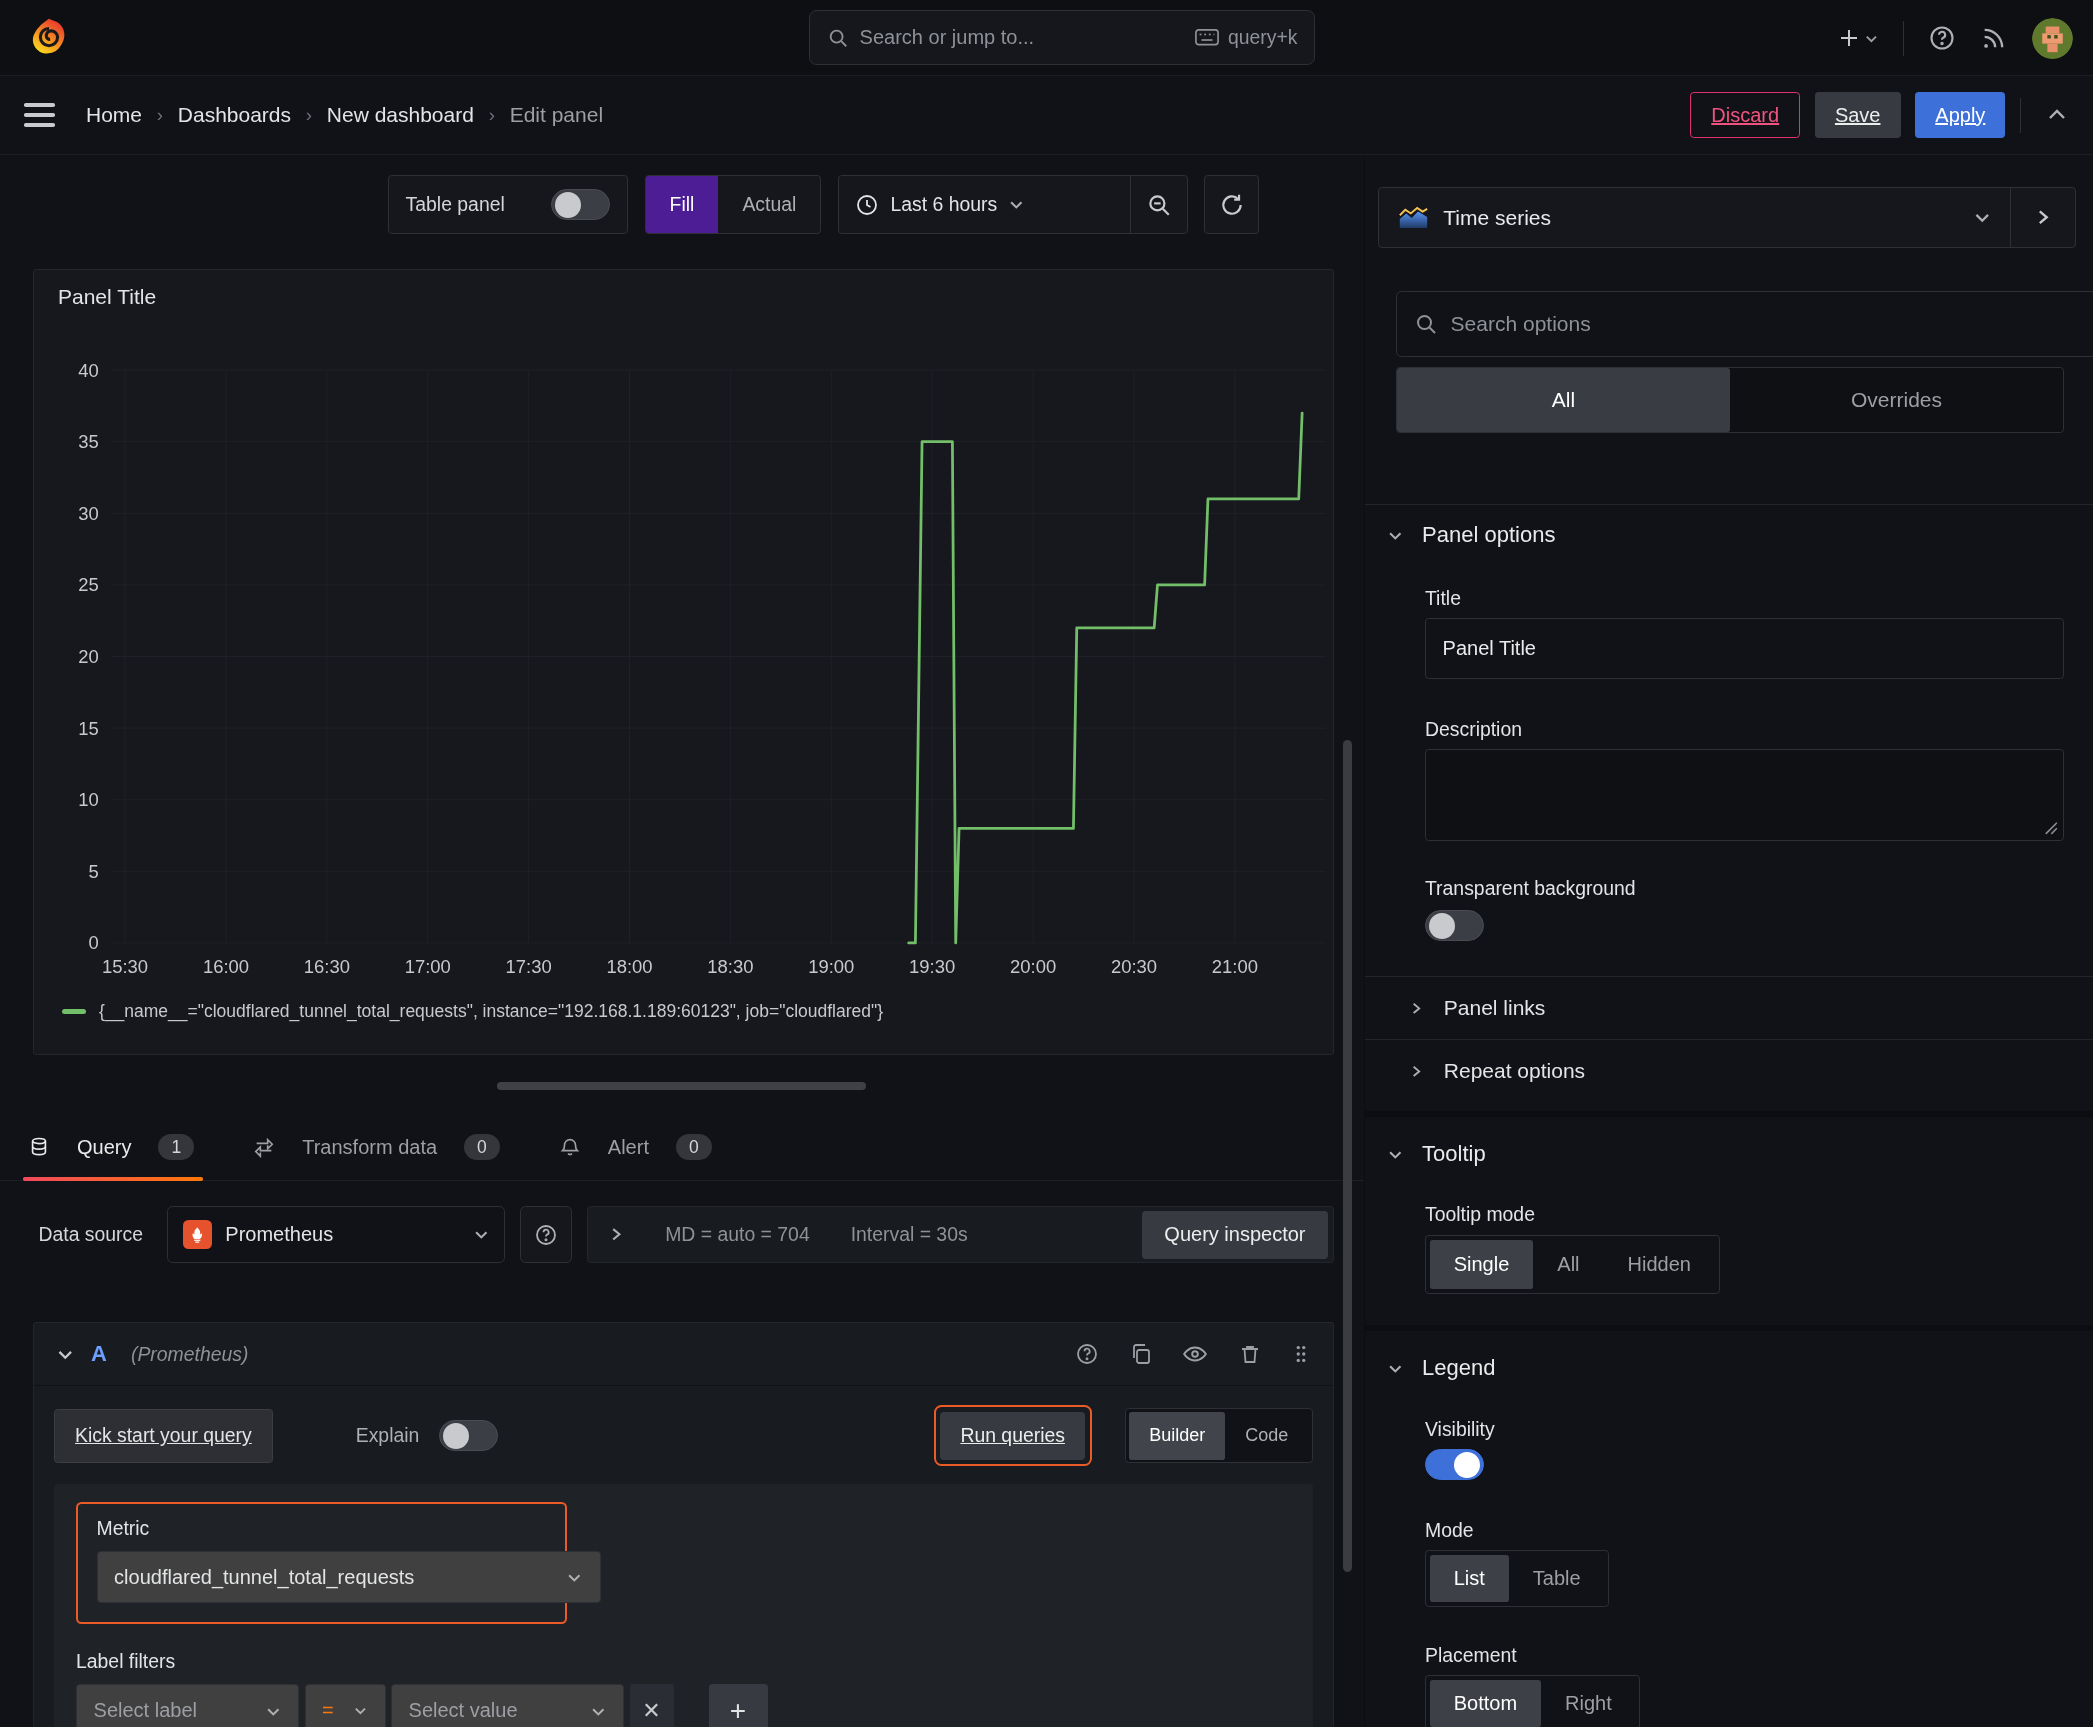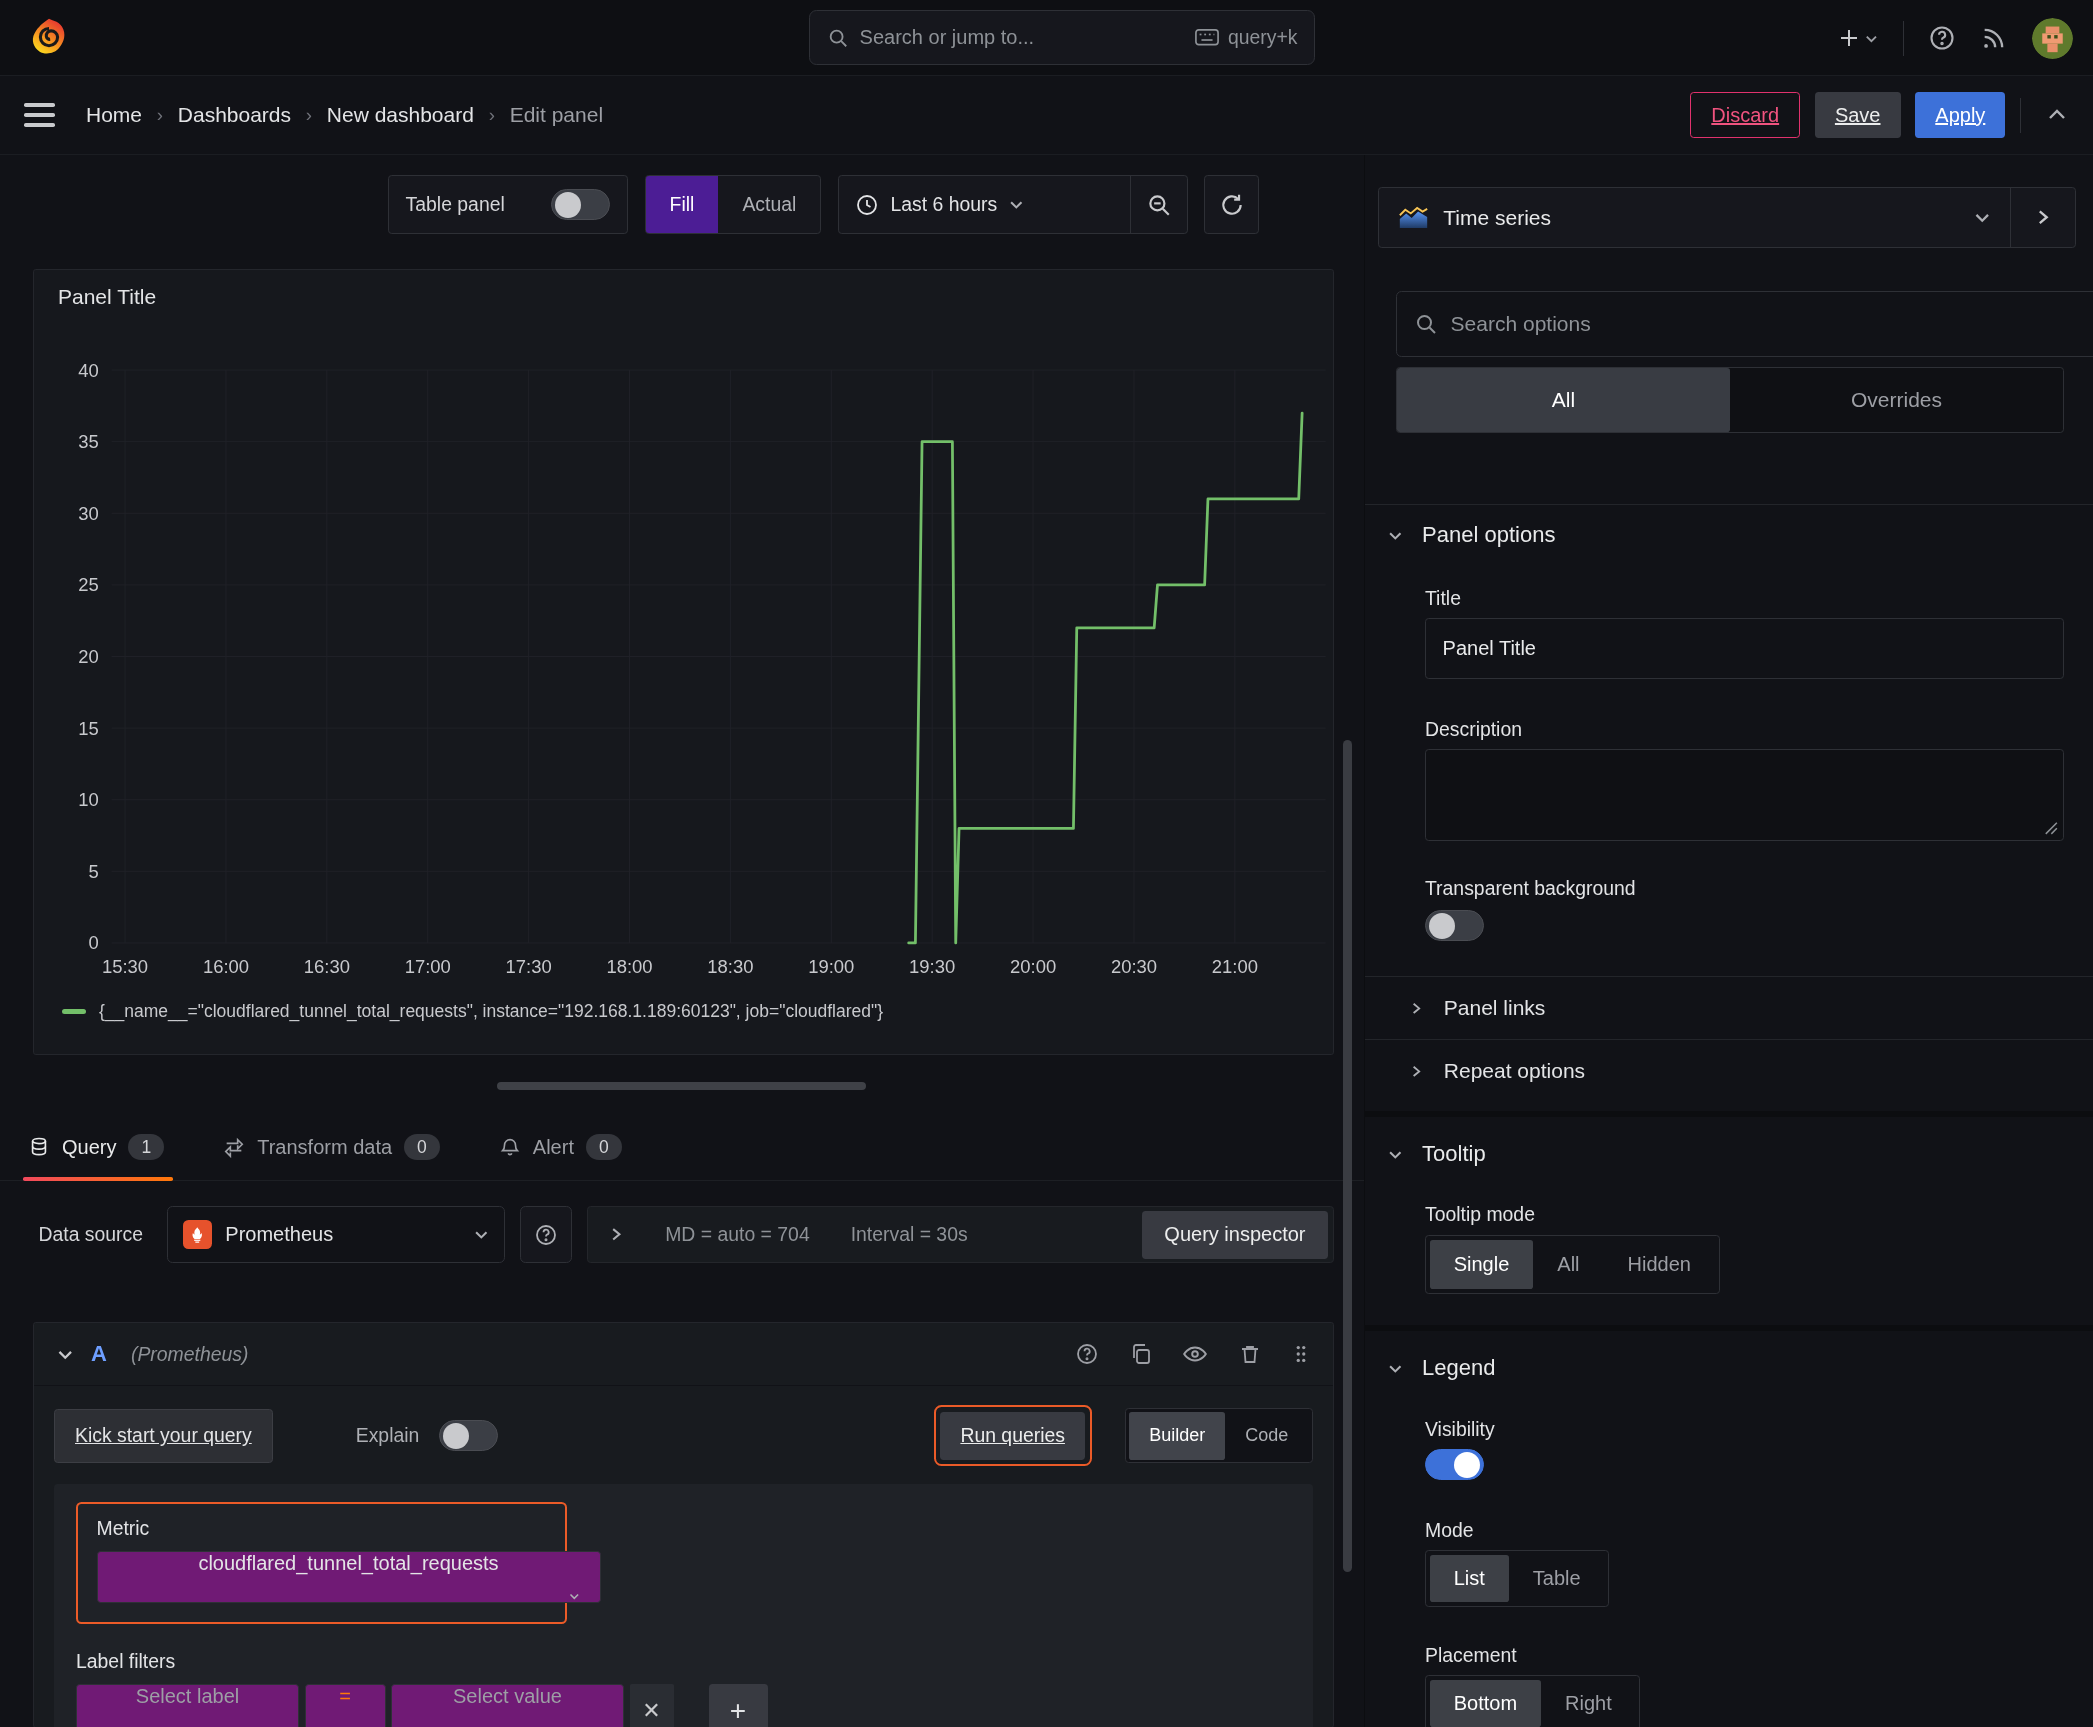--- a/index.html
+++ b/index.html
@@ -47,21 +47,21 @@
   
   .panel{position:absolute;left:33px;top:114px;width:1301px;height:786px;background:#16181d;border:0.9px solid #24262c;border-radius:2.8px;}
   .panel-title{position:absolute;left:24px;top:14.8px;font-size:21px;color:#e3e4e6;}
   #chart-svg{position:absolute;left:0;top:65px;}
   .legend-row{position:absolute;left:28px;top:731px;display:flex;align-items:center;gap:13px;font-size:17.5px;color:#c8c9cd;}
   .legend-swatch{width:24px;height:5.5px;border-radius:2.8px;}
   .resize-pill{position:absolute;left:497px;top:927px;width:369px;height:8.3px;border-radius:4.6px;background:#3f4147;cursor:row-resize;}
 
   
   .tabsrow{position:absolute;left:0;top:952px;width:1364px;height:74px;border-bottom:0.9px solid #1d1f24;display:flex;align-items:flex-start;padding:13px 0 0 28px;gap:59px;}
-  .tab{position:relative;display:flex;align-items:center;gap:12px;font-size:20px;color:#9d9fa5;height:54px;cursor:pointer;}
+  .tab{position:relative;display:flex;align-items:center;gap:27px;font-size:20px;color:#9d9fa5;height:54px;cursor:pointer;}
   .tab.active{color:#e9eaeb;}
   .tab .badge{background:#34363c;color:#d5d6d9;border-radius:13px;padding:2.8px 13px;font-size:17.5px;}
   .tab.active::after{content:"";position:absolute;left:-5.5px;right:-9.2px;bottom:-7.4px;height:4.6px;border-radius:1.8px;background:linear-gradient(90deg,#f2495c,#ff780a);}
 
   
   .dsrow{position:absolute;left:33px;top:1047px;width:1301px;height:65px;display:flex;align-items:center;gap:14.8px;}
   .dsrow .dslabel{font-size:19.4px;color:#d5d6d9;padding:0 9.2px 0 5.5px;}
   .ds-picker{width:338px;height:57px;background:#111217;border:0.9px solid #2e3036;border-radius:5.5px;display:flex;align-items:center;gap:13px;padding:0 14.8px;cursor:pointer;font-size:20px;color:#e3e4e6;}
   .prom-ic{width:29.5px;height:29.5px;border-radius:5.5px;background:#e6522c;display:flex;align-items:center;justify-content:center;}
   .help-btn{width:52px;height:57px;border:0.9px solid #2e3036;border-radius:5.5px;display:flex;align-items:center;justify-content:center;color:#aeb0b5;cursor:pointer;background:#16171d;}
@@ -79,21 +79,21 @@
   .btn.kick{background:#2d2f34;border:0.9px solid #3c3e44;color:#e3e4e6;height:54px;font-size:19.4px;}
   .explain{display:flex;align-items:center;gap:20px;margin-left:83px;color:#aeb0b5;font-size:19.4px;}
   .hl-wrap{border:2.8px solid #eb5b28;border-radius:7.4px;padding:4.6px;margin-left:auto;}
   .btn.run{background:#383a41;color:#eceded;height:48px;font-size:19.4px;}
   .bc-group{margin-left:33px;border:0.9px solid #2e3036;border-radius:3.7px;height:55px;display:flex;align-items:center;padding:3.7px;background:#111217;}
   .bc-seg{height:48px;display:flex;align-items:center;padding:0 20px;font-size:18px;color:#aeb0b5;cursor:pointer;border-radius:2.8px;}
   .bc-seg.sel{background:#41444b;color:#ffffff;}
   .builder{margin-top:13px;background:#1f2227;border-radius:3.7px;padding:18.5px 22px;height:517px;}
   .metric-hl{border:2.8px solid #eb5b28;border-radius:5.5px;width:491px;padding:13px 18.5px 18.5px;}
   .fld-label{font-size:19.4px;color:#e3e4e6;margin-bottom:11px;}
-  .select{background:#701a75;border:0.9px solid #2e3036;border-radius:3.7px;height:52px;display:flex;align-items:center;gap:14.8px;padding:0 16.6px;font-size:20px;color:#e3e4e6;cursor:pointer;flex-direction:column;}
+  .select{background:#404040;border:0.9px solid #2e3036;border-radius:3.7px;height:52px;display:flex;align-items:center;gap:14.8px;padding:0 16.6px;font-size:20px;color:#e3e4e6;cursor:pointer;}
   .select .ph{color:#9d9fa5;}
   .select .chev{margin-left:auto;color:#aeb0b5;}
   .lf-row{display:flex;align-items:center;gap:5.5px;margin-top:7.4px;}
   .xbtn{width:44px;height:54px;background:#2a2d33;border-radius:1.8px;display:flex;align-items:center;justify-content:center;color:#c9cacd;font-size:22px;cursor:pointer;}
   .plusbtn{width:59px;height:54px;background:#383a41;border-radius:3.7px;display:flex;align-items:center;justify-content:center;color:#e3e4e6;font-size:28px;margin-left:29.5px;cursor:pointer;}
   .op-eq{color:#ff780a;font-size:20px;}
 
   .vscroll{position:absolute;left:1343px;top:740px;width:9.2px;height:832px;border-radius:4.6px;background:#3a3c42;}
 
   

